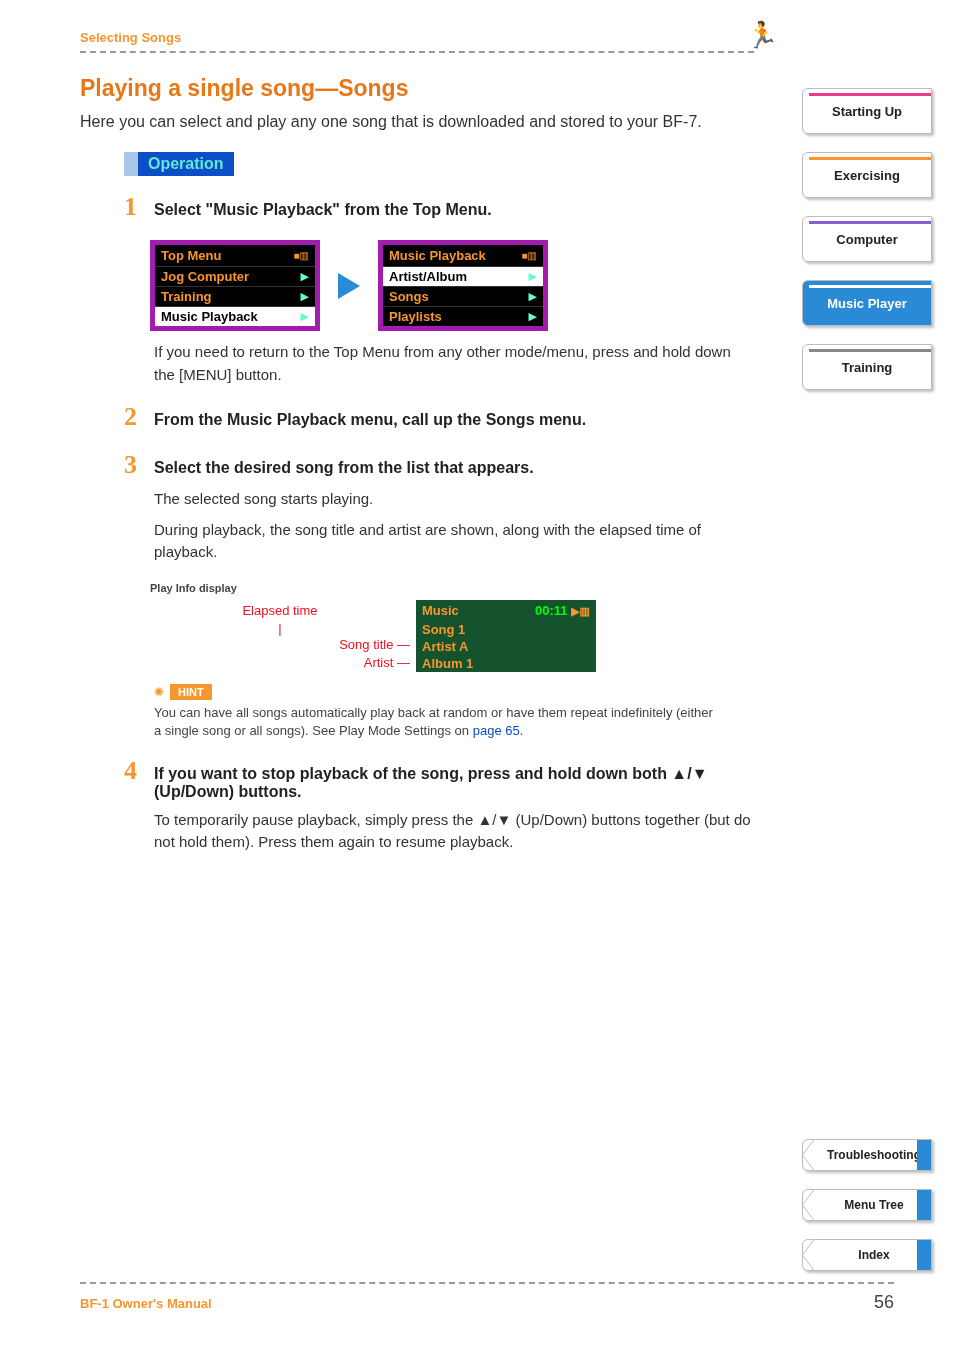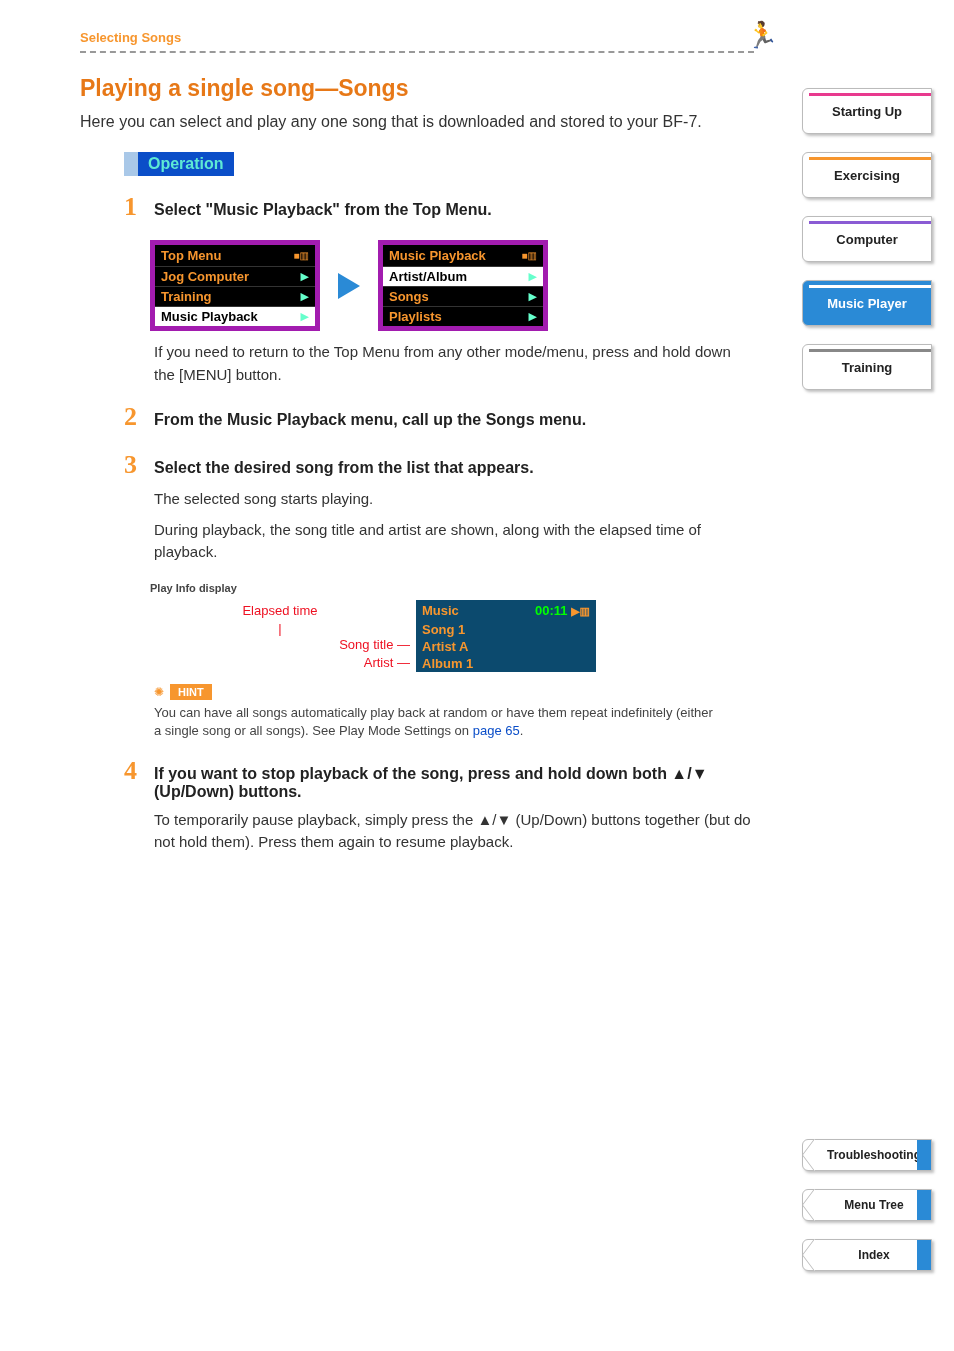--- a/index.html
+++ b/index.html
@@ -25,21 +25,21 @@
   .ds-row { display: flex; justify-content: space-between; align-items: center; padding: 2px 6px; border-top: 1px solid #333; }
   .ds-row.sel { background: #fff; }
   .ds-row.sel .ds-label { color: #000; }
   .ds-label { color: #f7962e; font-size: 13px; font-weight: bold; }
   .ds-arrow { color: #6fc; font-size: 11px; }
   .arrow-big { width: 0; height: 0; border-top: 13px solid transparent; border-bottom: 13px solid transparent; border-left: 22px solid #2a8ad6; }
   .playinfo { margin-left: 70px; margin-top: 6px; }
   .playinfo-title { font-weight: bold; font-size: 11px; color: #444; margin-bottom: 6px; }
   .playinfo-wrap { display: flex; align-items: flex-end; }
   .play-labels { text-align: right; padding-top: 26px; margin-right: 6px; font-size: 13px; color: #e12; line-height: 18px; }
-  .play-screen { background: #0c4a6e; width: 180px; color: #f7962e; font-size: 13px; font-weight: bold; }
+  .play-screen { background: #14532d; width: 180px; color: #f7962e; font-size: 13px; font-weight: bold; }
   .play-head { display: flex; justify-content: space-between; padding: 3px 6px; }
   .play-head .t1 { color: #f7962e; }
   .play-head .t2 { color: #0f0; }
   .play-head .t3 { color: #f7962e; font-size: 11px; }
   .play-line { padding: 1px 6px; }
   .elapsed-cap { color: #e12; font-size: 13px; margin-bottom: 2px; }
   .hint-badge { display:inline-block; background:#f7962e; color:#fff; font-size:11px; font-weight:bold; padding:2px 8px; margin-left: 74px; margin-top: 12px; }
   .hint-body { margin: 4px 0 16px 74px; font-size: 13px; color: #444; line-height: 1.4; max-width: 560px; }
   .link { color: #0b4ec8; }
   .footer { position: absolute; bottom: 38px; left: 80px; right: 60px; }
@@ -219,13 +219,20 @@
     <div class="tab-bot">
         <span class="notch"></span>
         <span>Menu Tree</span>
       </div>
     <div class="tab-bot">
         <span class="notch"></span>
         <span>Index</span>
       </div>
   </div>
 
+  <div class="footer">
+    <hr class="dashed-line">
+    <div class="footer-row">
+      <span class="footer-label">BF-1 Owner's Manual</span>
+      <span class="page-num">56</span>
+    </div>
+  </div>
 </div>
 
 </body></html>

